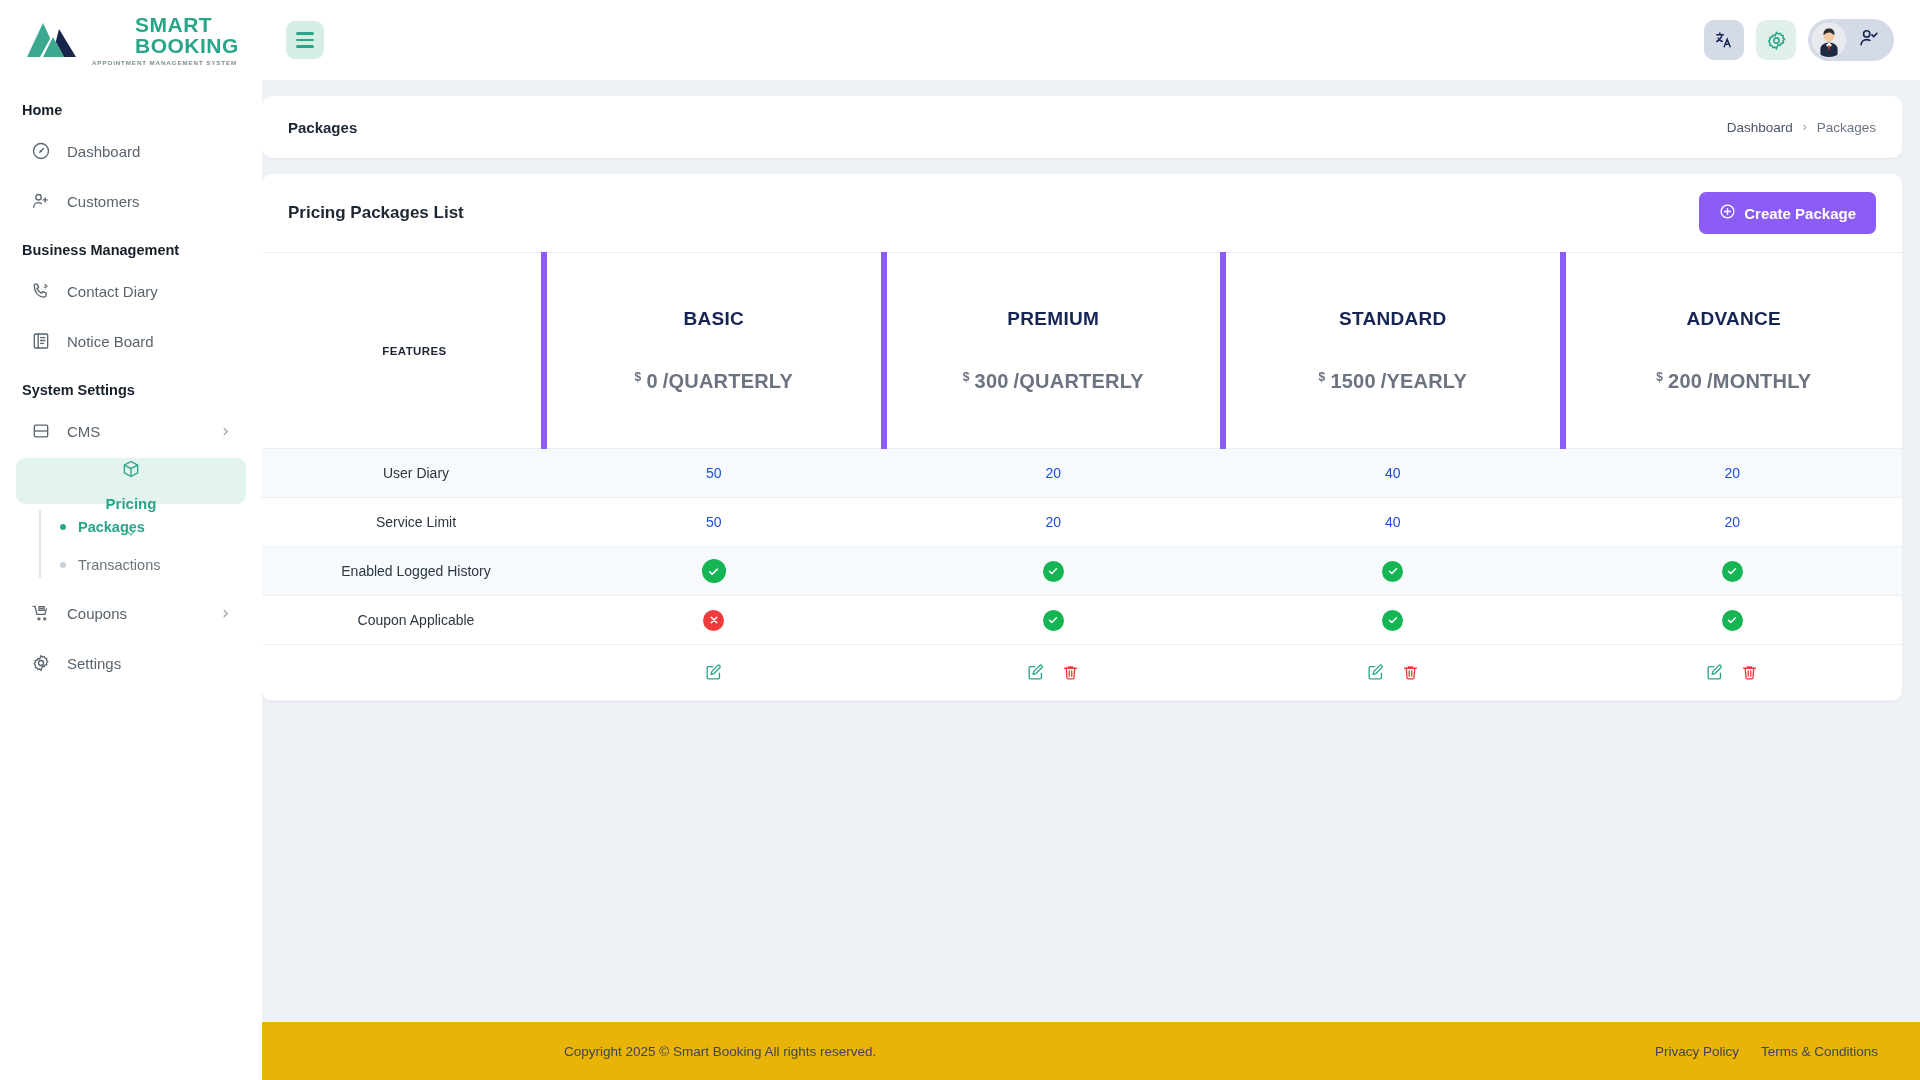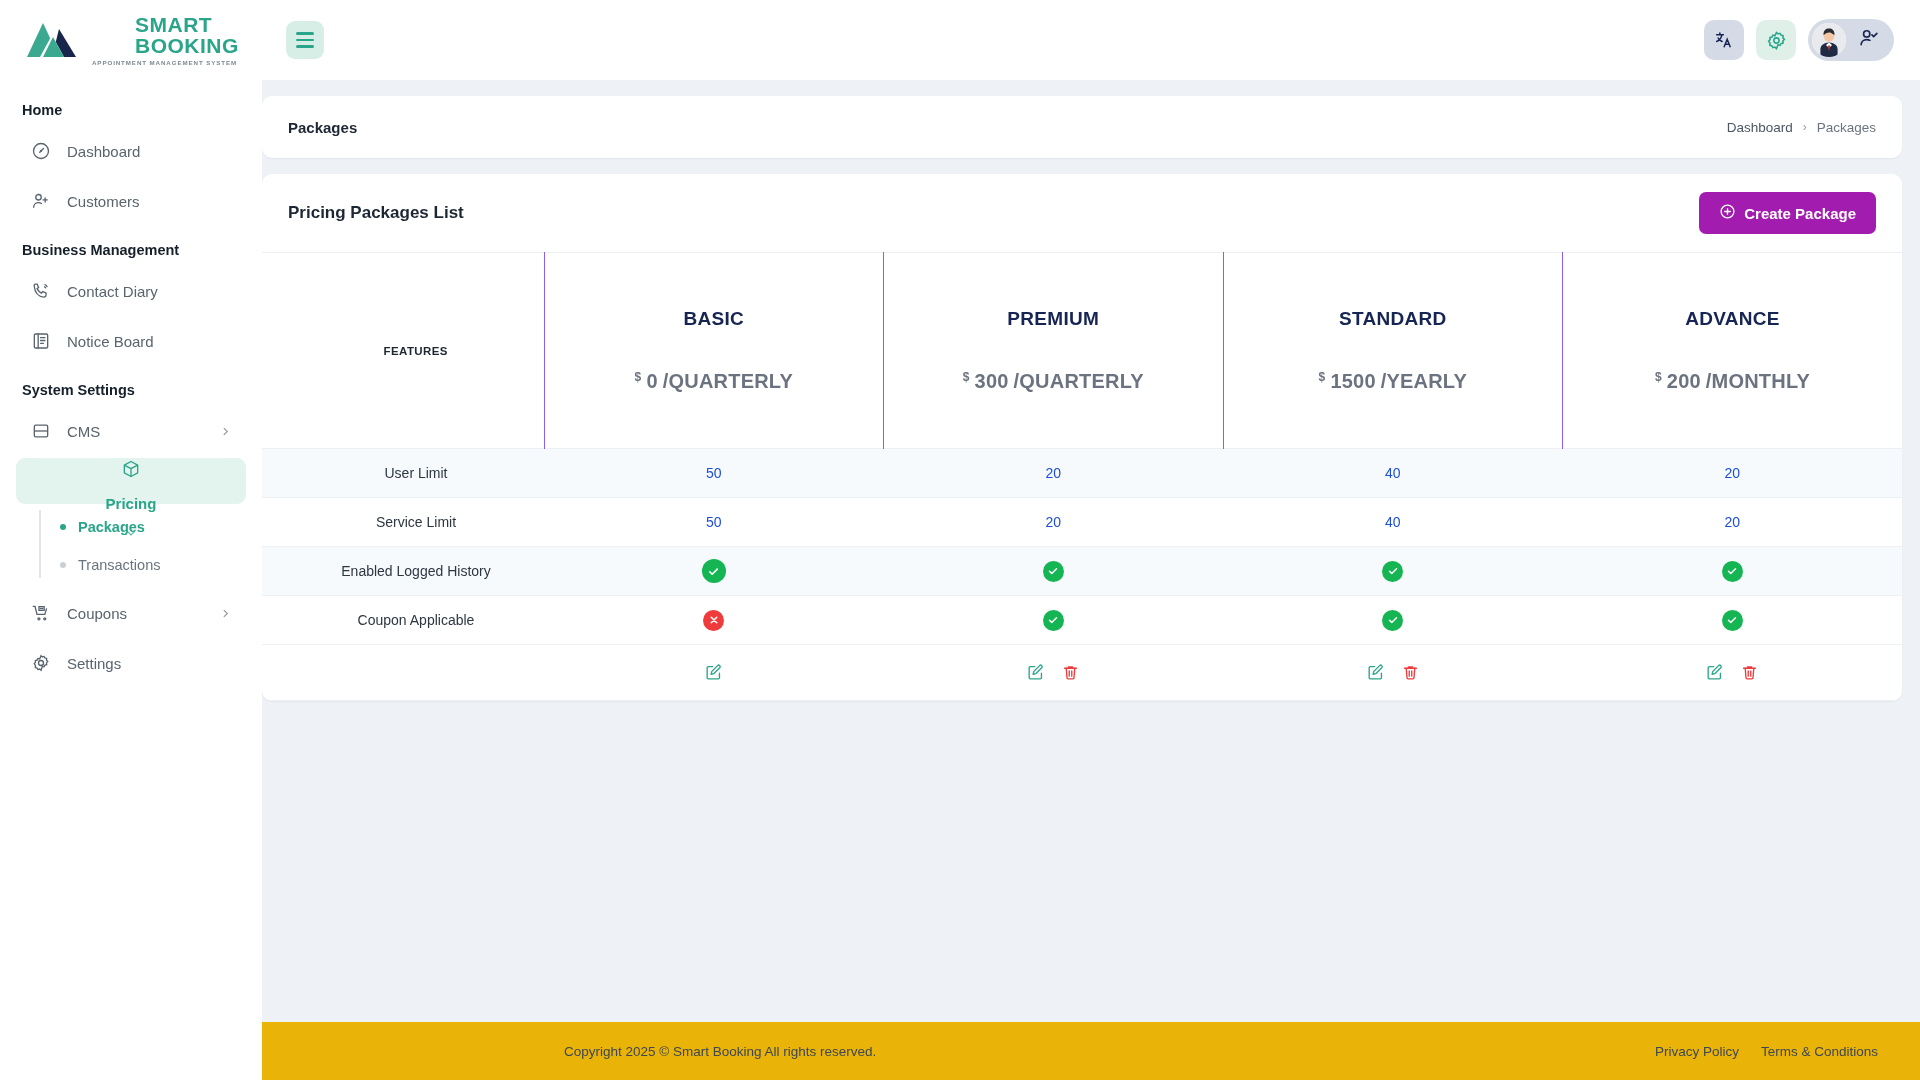--- a/index.html
+++ b/index.html
@@ -103,35 +103,35 @@
   .crumb-sep { color: #98a2ae; font-size: 12px; }
   .crumb-cur { color: #6a7480; }
 
   .panel { padding: 0; overflow: hidden; }
   .panel-head {
     height: 78px; display: flex; align-items: center; justify-content: space-between;
     padding: 0 26px;
   }
   .panel-title { font-size: 17px; font-weight: 600; color: #1d2733; }
   .btn-create {
-    background: #a21caf; color: #fff; border: none; border-radius: 7px;
+    background: #8b5cf6; color: #fff; border: none; border-radius: 7px;
     height: 42px; padding: 0 20px; display: flex; align-items: center; gap: 8px;
     font-size: 15px; font-weight: 600; cursor: pointer; font-family: inherit;
   }
 
   
   table.pricing { width: 100%; border-collapse: collapse; table-layout: fixed; }
   table.pricing th, table.pricing td { text-align: center; }
   thead tr { border-top: 1px solid #eceff3; border-bottom: 1px solid #eceff3; }
   th.feat-col {
     width: 282px; text-align: left; padding-left: 26px; vertical-align: middle;
     font-size: 11.5px; font-weight: 700; letter-spacing: .4px; color: #1d2733;
   }
   th.plan {
-    height: 196px; vertical-align: middle; border-left: 1px solid #8b5cf6;
+    height: 196px; vertical-align: middle; border-left: 6px solid #8b5cf6;
     padding: 0 20px;
   }
   .plan-name {
     font-size: 19px; font-weight: 700; color: #172554; letter-spacing: .3px; margin-bottom: 40px;
   }
   .plan-price {
     font-size: 20px; font-weight: 700; color: #6b7280; letter-spacing: .2px;
     display: flex; align-items: baseline; justify-content: center; gap: 5px;
   }
   .plan-price .cur { font-size: 12px; font-weight: 600; position: relative; top: -7px; }
@@ -414,21 +414,21 @@
                   <span>200</span>
                   <span>/MONTHLY</span>
                 </div>
               </th>
             </tr>
           </thead>
 
           <tbody>
 
             <tr class="stripe">
-              <td class="feat-name">User Limit</td>
+              <td class="feat-name">User Diary</td>
               <td>50</td>
               <td>20</td>
               <td>40</td>
               <td>20</td>
             </tr>
 
             <tr>
               <td class="feat-name">Service Limit</td>
               <td>50</td>
               <td>20</td>

